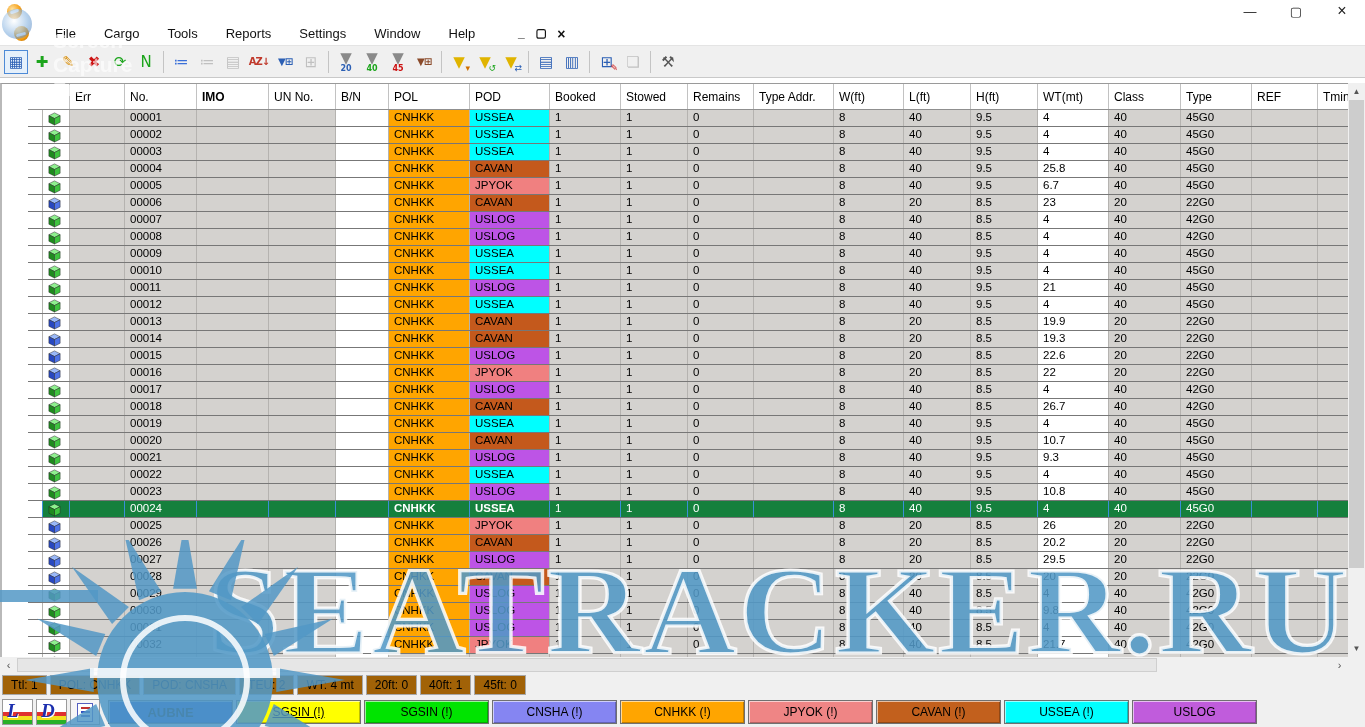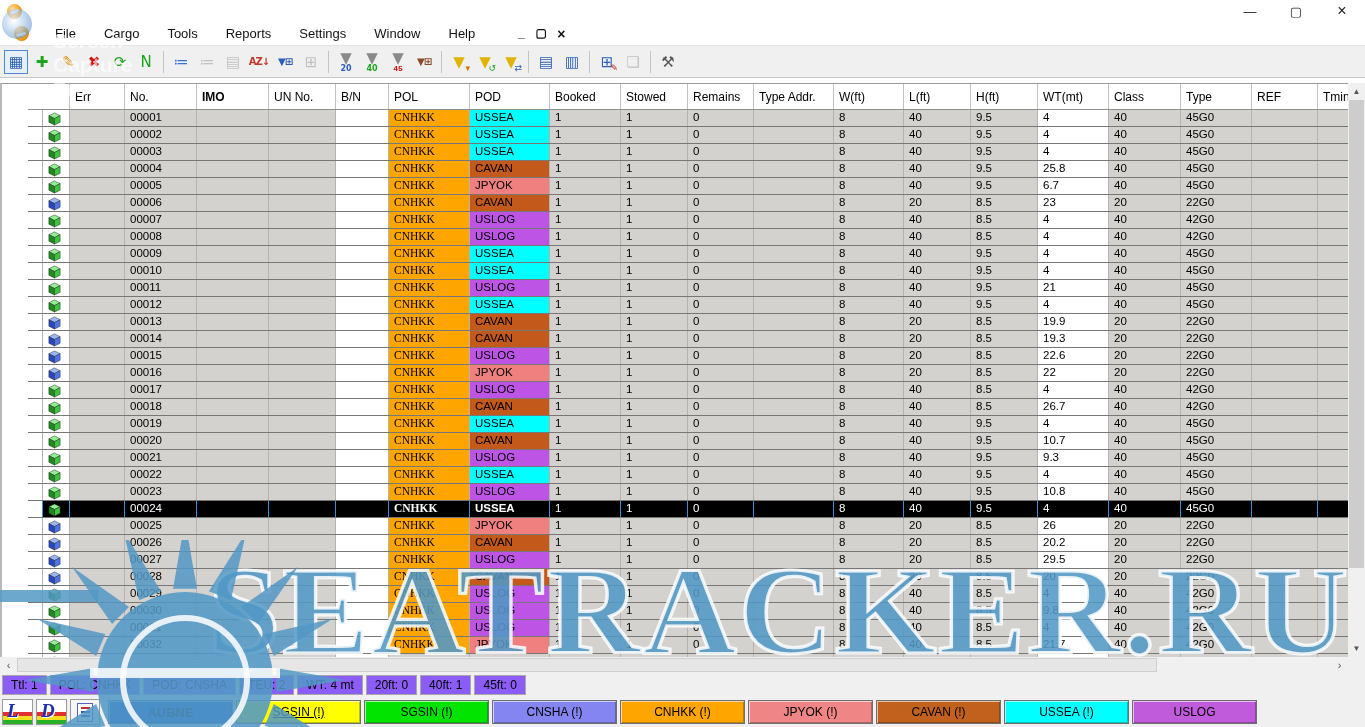--- a/index.html
+++ b/index.html
@@ -49,40 +49,40 @@
   .hrow { height:26px; background:#fff; border-bottom:1px solid #8f8f8f; }
   .hcell { border-right:1px solid #c2c2c2; display:flex; align-items:center; padding-left:5px;
     font-size:12px; color:#000; overflow:hidden; white-space:nowrap; }
   .hcell.first { grid-column:span 2; }
   .hcell.b { font-weight:bold; }
   .drow { height:17px; border-bottom:1px solid #777; background:#d4d2cf; }
   .dc { border-right:1px solid #b5b3b0; font-size:11.5px; color:#000; padding:1px 0 0 5px;
     overflow:hidden; white-space:nowrap; }
   .dc.iconc, .dc.marginc, .dc.bgw { background:#fff; }
   .dc.iconc { padding:1px 0 0 4px; }
-  .dc.pol { font-weight:normal;font-family:Liberation Serif, serif; }
-  .drow.sel { background:#000000; }
+  .dc.pol { font-weight:normal; }
+  .drow.sel { background:#15803d; }
   .drow.sel .dc { background:transparent; color:#fff; border-right-color:#3a8fd8; }
   .drow.sel .dc.marginc { background:#fff; }
   .drow.sel .dc.pol, .drow.sel .dc.pod { font-weight:bold; }
 
   
   .vscroll { position:absolute; right:0; top:83px; width:17px; height:574px; background:#f0f0f0; }
   .vthumb { position:absolute; left:1px; top:17px; width:15px; height:468px; background:#cdcdcd; }
   .sarrow { position:absolute; left:0; width:17px; height:17px; display:flex; align-items:center;
     justify-content:center; font-size:8px; color:#555; }
   .hscroll { position:absolute; left:0; top:657px; width:1365px; height:16px; background:#f0f0f0; }
   .hthumb { position:absolute; left:17px; top:1px; height:14px; width:1140px; background:#e6e6e6; border:1px solid #cfcfcf; }
   .harrow { position:absolute; top:0; width:17px; height:16px; display:flex; align-items:center;
     justify-content:center; font-size:11px; color:#555; }
 
   
   .statusbar { position:absolute; left:0; top:673px; width:1365px; height:24px; background:#f0f0f0;
     display:flex; align-items:center; padding-left:2px; }
-  .seg { height:20px; border:1px solid #a8a8a8; background:#8b5cf6; margin-right:3px;
+  .seg { height:20px; border:1px solid #a8a8a8; background:#a16207; margin-right:3px;
     display:flex; align-items:center; padding:0 8px; font-size:12px; color:#000; white-space:nowrap; }
 
   
   .portbar { position:absolute; left:0; top:697px; width:1365px; height:30px; background:#f0f0f0;
     display:flex; align-items:center; padding-left:2px; }
   .ld-btn { width:31px; height:26px; border:1px solid #9a9a9a; background:#fff; margin-right:3px;
     position:relative; overflow:hidden; }
   .ld-btn .stripes { position:absolute; left:0; bottom:0; width:100%; height:12px;
     background:linear-gradient(#e03030 0 4px, #f2e020 4px 8px, #28b028 8px 12px); }
   .ld-btn .letter { position:absolute; left:4px; top:0px; font-family:"Liberation Serif", serif;
@@ -185,21 +185,21 @@
       <div class="tb-btn">
         <div class="tb-g" style="color: rgb(138, 138, 138);">▼</div>
         <div class="tb-sub" style="color: rgb(43, 95, 180);">20</div>
       </div>
       <div class="tb-btn">
         <div class="tb-g" style="color: rgb(138, 138, 138);">▼</div>
         <div class="tb-sub" style="color: rgb(28, 165, 28);">40</div>
       </div>
       <div class="tb-btn">
         <div class="tb-g" style="color: rgb(138, 138, 138);">▼</div>
-        <div class="tb-sub" style="color: rgb(204, 17, 17); font-family: Liberation Mono, monospace;">45</div>
+        <div class="tb-sub" style="color: rgb(204, 17, 17);">45</div>
       </div>
       <div class="tb-btn">
         <div class="tb-g small" style="color: rgb(138, 74, 42);">▼⊞</div>
       </div>
       <div class="tb-sep"></div>
       <div class="tb-btn">
         <div class="tb-g" style="color: rgb(224, 180, 0);">▼</div>
         <div class="tb-badge" style="color: rgb(208, 112, 0);">▾</div>
       </div>
       <div class="tb-btn">

